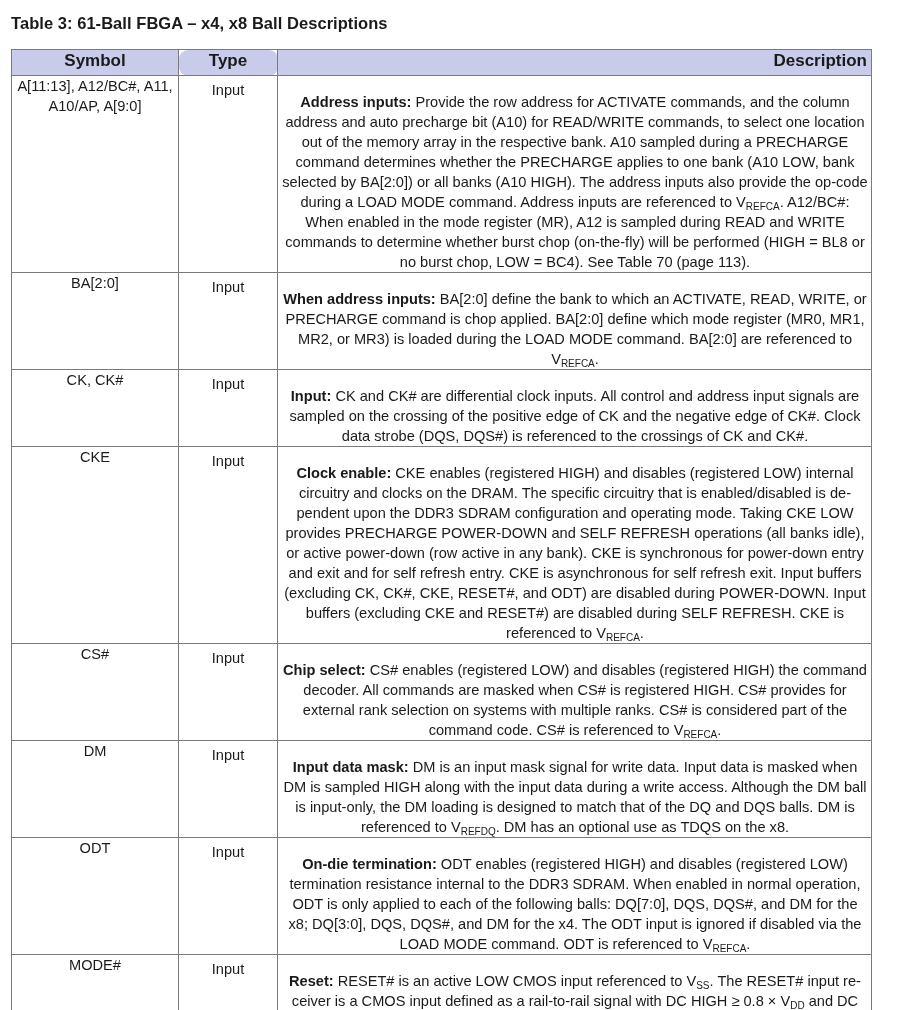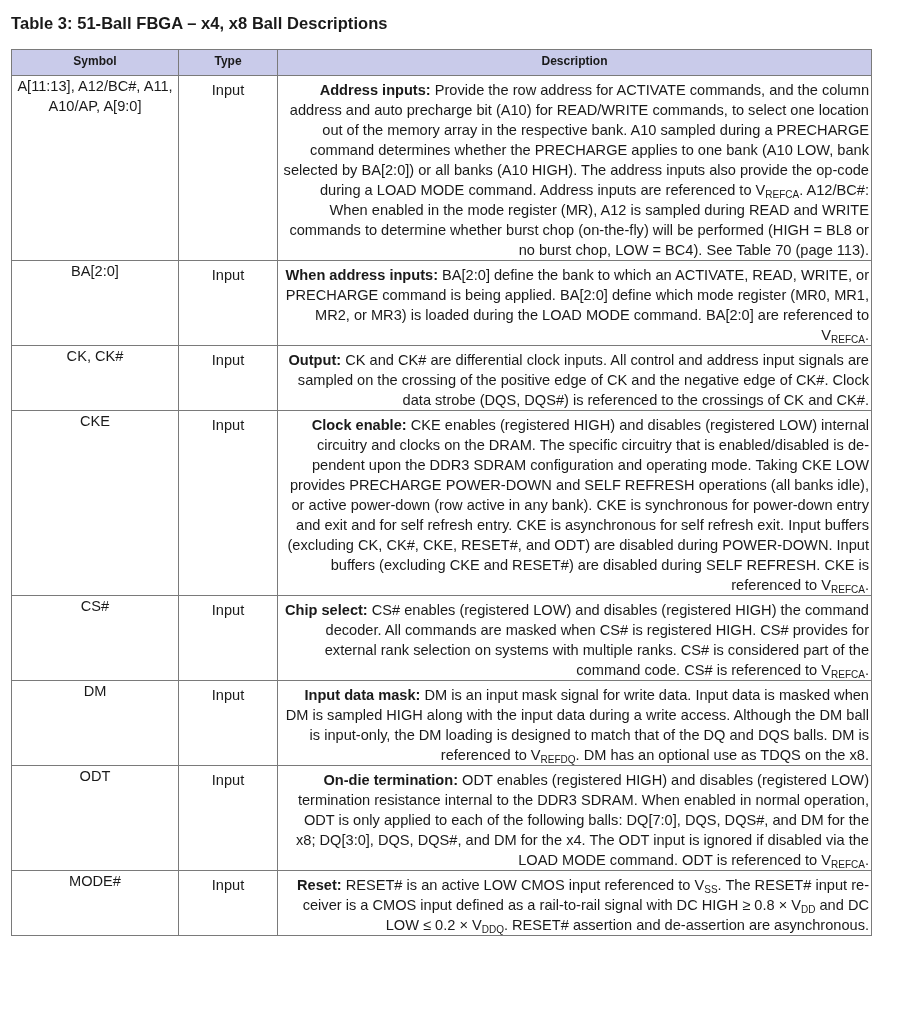--- a/index.html
+++ b/index.html
@@ -37,63 +37,63 @@
   table.ball-table th,
   table.ball-table td {
     border: 1.5px solid #7a7a7a;
     vertical-align: top;
   }
   table.ball-table th {
     background: #c9cbea;
     font-weight: bold;
     height: 24px;
     padding: 1px 4px 0 4px;
-    font-size: 12px;
+    font-size: 17px;
   }
   th.col-symbol, td.col-symbol { width: 158px; text-align: center; }
-  th.col-type, td.col-type { width: 90px; text-align: center; }
-  th.col-desc { text-align: center; }
-  td.col-desc { text-align: right; padding: 4px 2px 0 3px; }
+  th.col-type, td.col-type { width: 90px; text-align: center; border-radius: 9px; }
+  th.col-desc { text-align: right; }
+  td.col-desc { text-align: center; padding: 16px 2px 0 3px; }
   td.col-symbol { padding: 0 4px; }
   td.col-type { padding: 4px 4px; }
   .desc-label { font-weight: bold; }
   sub.v-sub {
     font-size: 10px;
     vertical-align: -3px;
     line-height: 0;
   }
 </style>
 </head>
 <body>
 
-<div class="table-title">Table 3: 51-Ball FBGA – x4, x8 Ball Descriptions</div>
+<div class="table-title">Table 3: 61-Ball FBGA – x4, x8 Ball Descriptions</div>
 
 <table class="ball-table">
   <thead>
     <tr>
       <th class="col-symbol">Symbol</th>
       <th class="col-type">Type</th>
       <th class="col-desc">Description</th>
     </tr>
   </thead>
   <tbody id="table-body">
       <tr>
         <td class="col-symbol">A[11:13], A12/BC#, A11, A10/AP, A[9:0]</td>
         <td class="col-type">Input</td>
         <td class="col-desc"><span class="desc-label">Address inputs:</span><span> Provide the row address for ACTIVATE commands, and the column address and auto precharge bit (A10) for READ/WRITE commands, to select one location out of the memory array in the respective bank. A10 sampled during a PRECHARGE command determines whether the PRECHARGE applies to one bank (A10 LOW, bank selected by BA[2:0]) or all banks (A10 HIGH). The address inputs also provide the op-code during a LOAD MODE command. Address inputs are referenced to V</span><sub class="v-sub">REFCA</sub><span>. A12/BC#: When enabled in the mode register (MR), A12 is sampled during READ and WRITE commands to determine whether burst chop (on-the-fly) will be performed (HIGH = BL8 or no burst chop, LOW = BC4). See Table 70 (page 113).</span></td>
       </tr>
       <tr>
         <td class="col-symbol">BA[2:0]</td>
         <td class="col-type">Input</td>
-        <td class="col-desc"><span class="desc-label">When address inputs:</span><span> BA[2:0] define the bank to which an ACTIVATE, READ, WRITE, or PRECHARGE command is being applied. BA[2:0] define which mode register (MR0, MR1, MR2, or MR3) is loaded during the LOAD MODE command. BA[2:0] are referenced to V</span><sub class="v-sub">REFCA</sub><span>.</span></td>
+        <td class="col-desc"><span class="desc-label">When address inputs:</span><span> BA[2:0] define the bank to which an ACTIVATE, READ, WRITE, or PRECHARGE command is chop applied. BA[2:0] define which mode register (MR0, MR1, MR2, or MR3) is loaded during the LOAD MODE command. BA[2:0] are referenced to V</span><sub class="v-sub">REFCA</sub><span>.</span></td>
       </tr>
       <tr>
         <td class="col-symbol">CK, CK#</td>
         <td class="col-type">Input</td>
-        <td class="col-desc"><span class="desc-label">Output:</span><span> CK and CK# are differential clock inputs. All control and address input signals are sampled on the crossing of the positive edge of CK and the negative edge of CK#. Clock data strobe (DQS, DQS#) is referenced to the crossings of CK and CK#.</span></td>
+        <td class="col-desc"><span class="desc-label">Input:</span><span> CK and CK# are differential clock inputs. All control and address input signals are sampled on the crossing of the positive edge of CK and the negative edge of CK#. Clock data strobe (DQS, DQS#) is referenced to the crossings of CK and CK#.</span></td>
       </tr>
       <tr>
         <td class="col-symbol">CKE</td>
         <td class="col-type">Input</td>
         <td class="col-desc"><span class="desc-label">Clock enable:</span><span> CKE enables (registered HIGH) and disables (registered LOW) internal circuitry and clocks on the DRAM. The specific circuitry that is enabled/disabled is de­pendent upon the DDR3 SDRAM configuration and operating mode. Taking CKE LOW provides PRECHARGE POWER-DOWN and SELF REFRESH operations (all banks idle), or active power-down (row active in any bank). CKE is synchronous for power-down entry and exit and for self refresh entry. CKE is asynchronous for self refresh exit. Input buffers (excluding CK, CK#, CKE, RESET#, and ODT) are disabled during POWER-DOWN. Input buffers (excluding CKE and RESET#) are disabled during SELF REFRESH. CKE is referenced to V</span><sub class="v-sub">REFCA</sub><span>.</span></td>
       </tr>
       <tr>
         <td class="col-symbol">CS#</td>
         <td class="col-type">Input</td>
         <td class="col-desc"><span class="desc-label">Chip select:</span><span> CS# enables (registered LOW) and disables (registered HIGH) the command decoder. All commands are masked when CS# is registered HIGH. CS# provides for external rank selection on systems with multiple ranks. CS# is considered part of the command code. CS# is referenced to V</span><sub class="v-sub">REFCA</sub><span>.</span></td>

